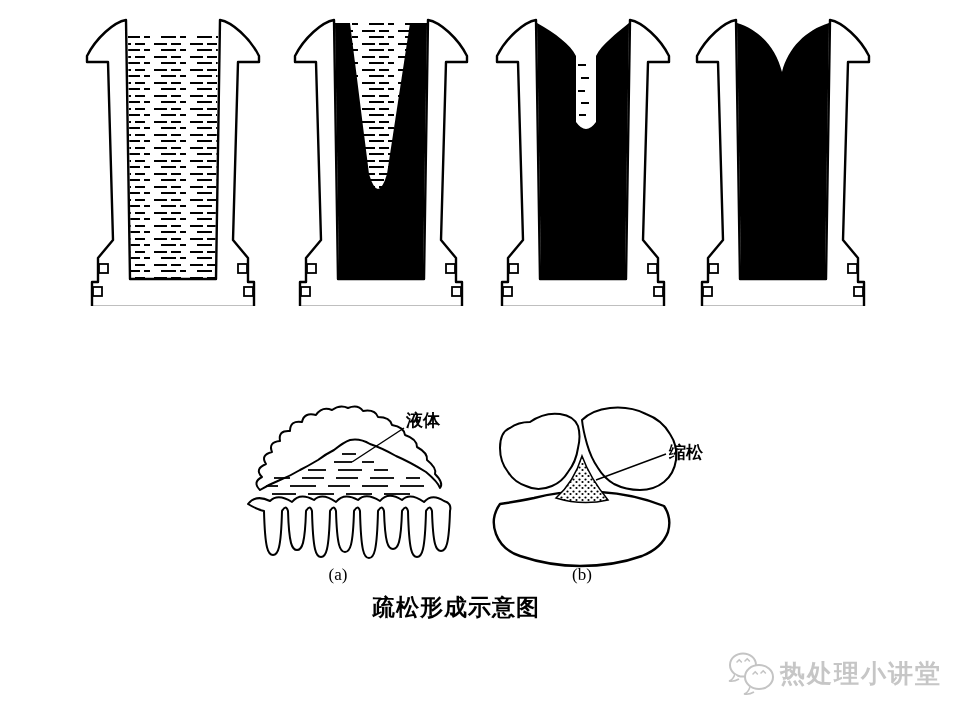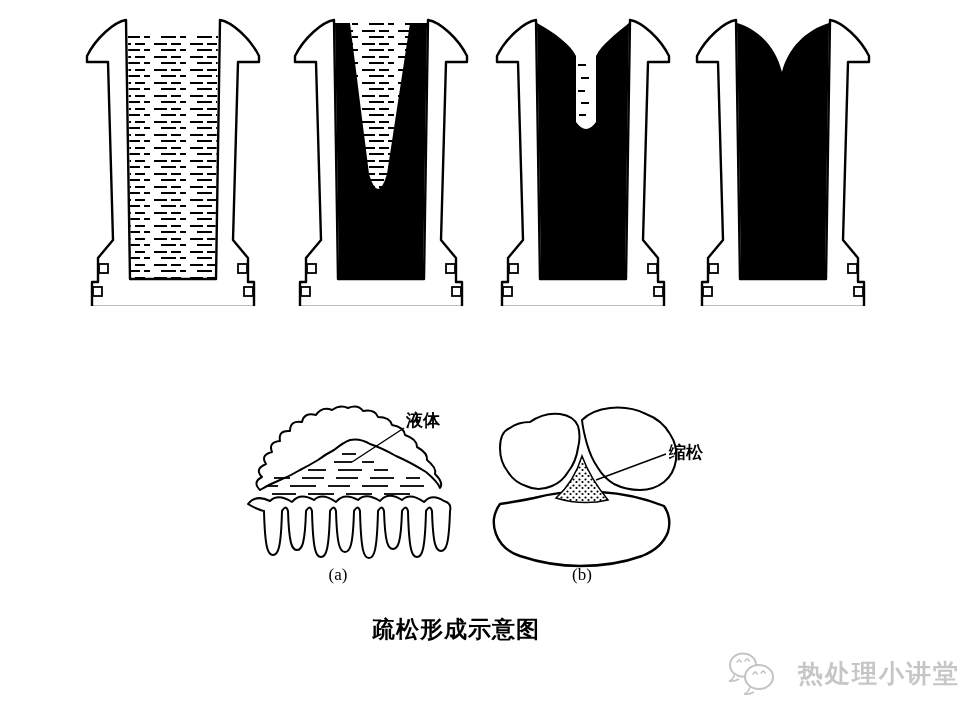--- a/index.html
+++ b/index.html
@@ -1,22 +1,22 @@
 <!DOCTYPE html>
 <html><head>
 <meta charset="utf-8">
 <style>
   html,body{margin:0;padding:0;background:#fff;}
   .canvas{position:relative;width:960px;height:720px;background:#ffffff;overflow:hidden;
           font-family:"Liberation Serif",serif;}
   svg.fig{position:absolute;}
   .cap{position:absolute;color:#000;}
   .cap1{left:0;top:338px;width:912px;text-align:center;font-size:25px;letter-spacing:1px;}
-  .cap2{left:0;top:614px;width:912px;text-align:center;font-size:23px;font-weight:bold;letter-spacing:1px;}
-  .wm{position:absolute;left:726px;top:650px;display:flex;align-items:center;gap:20px;}
+  .cap2{left:0;top:592px;width:912px;text-align:center;font-size:23px;font-weight:bold;letter-spacing:1px;}
+  .wm{position:absolute;left:726px;top:650px;display:flex;align-items:center;gap:2px;}
   .wm-text{font-family:"Liberation Sans",sans-serif;font-weight:bold;font-size:25px;
            color:#c6c6c6;letter-spacing:2px;text-shadow:1px 1px 0 #ffffff;}
   .svgtext{font-family:"Liberation Serif",serif;fill:#000;}
   .lbl{font-size:17px;font-weight:bold;}
   .sub{font-size:17px;}
 </style>
 </head>
 <body>
 
 <div class="canvas">

